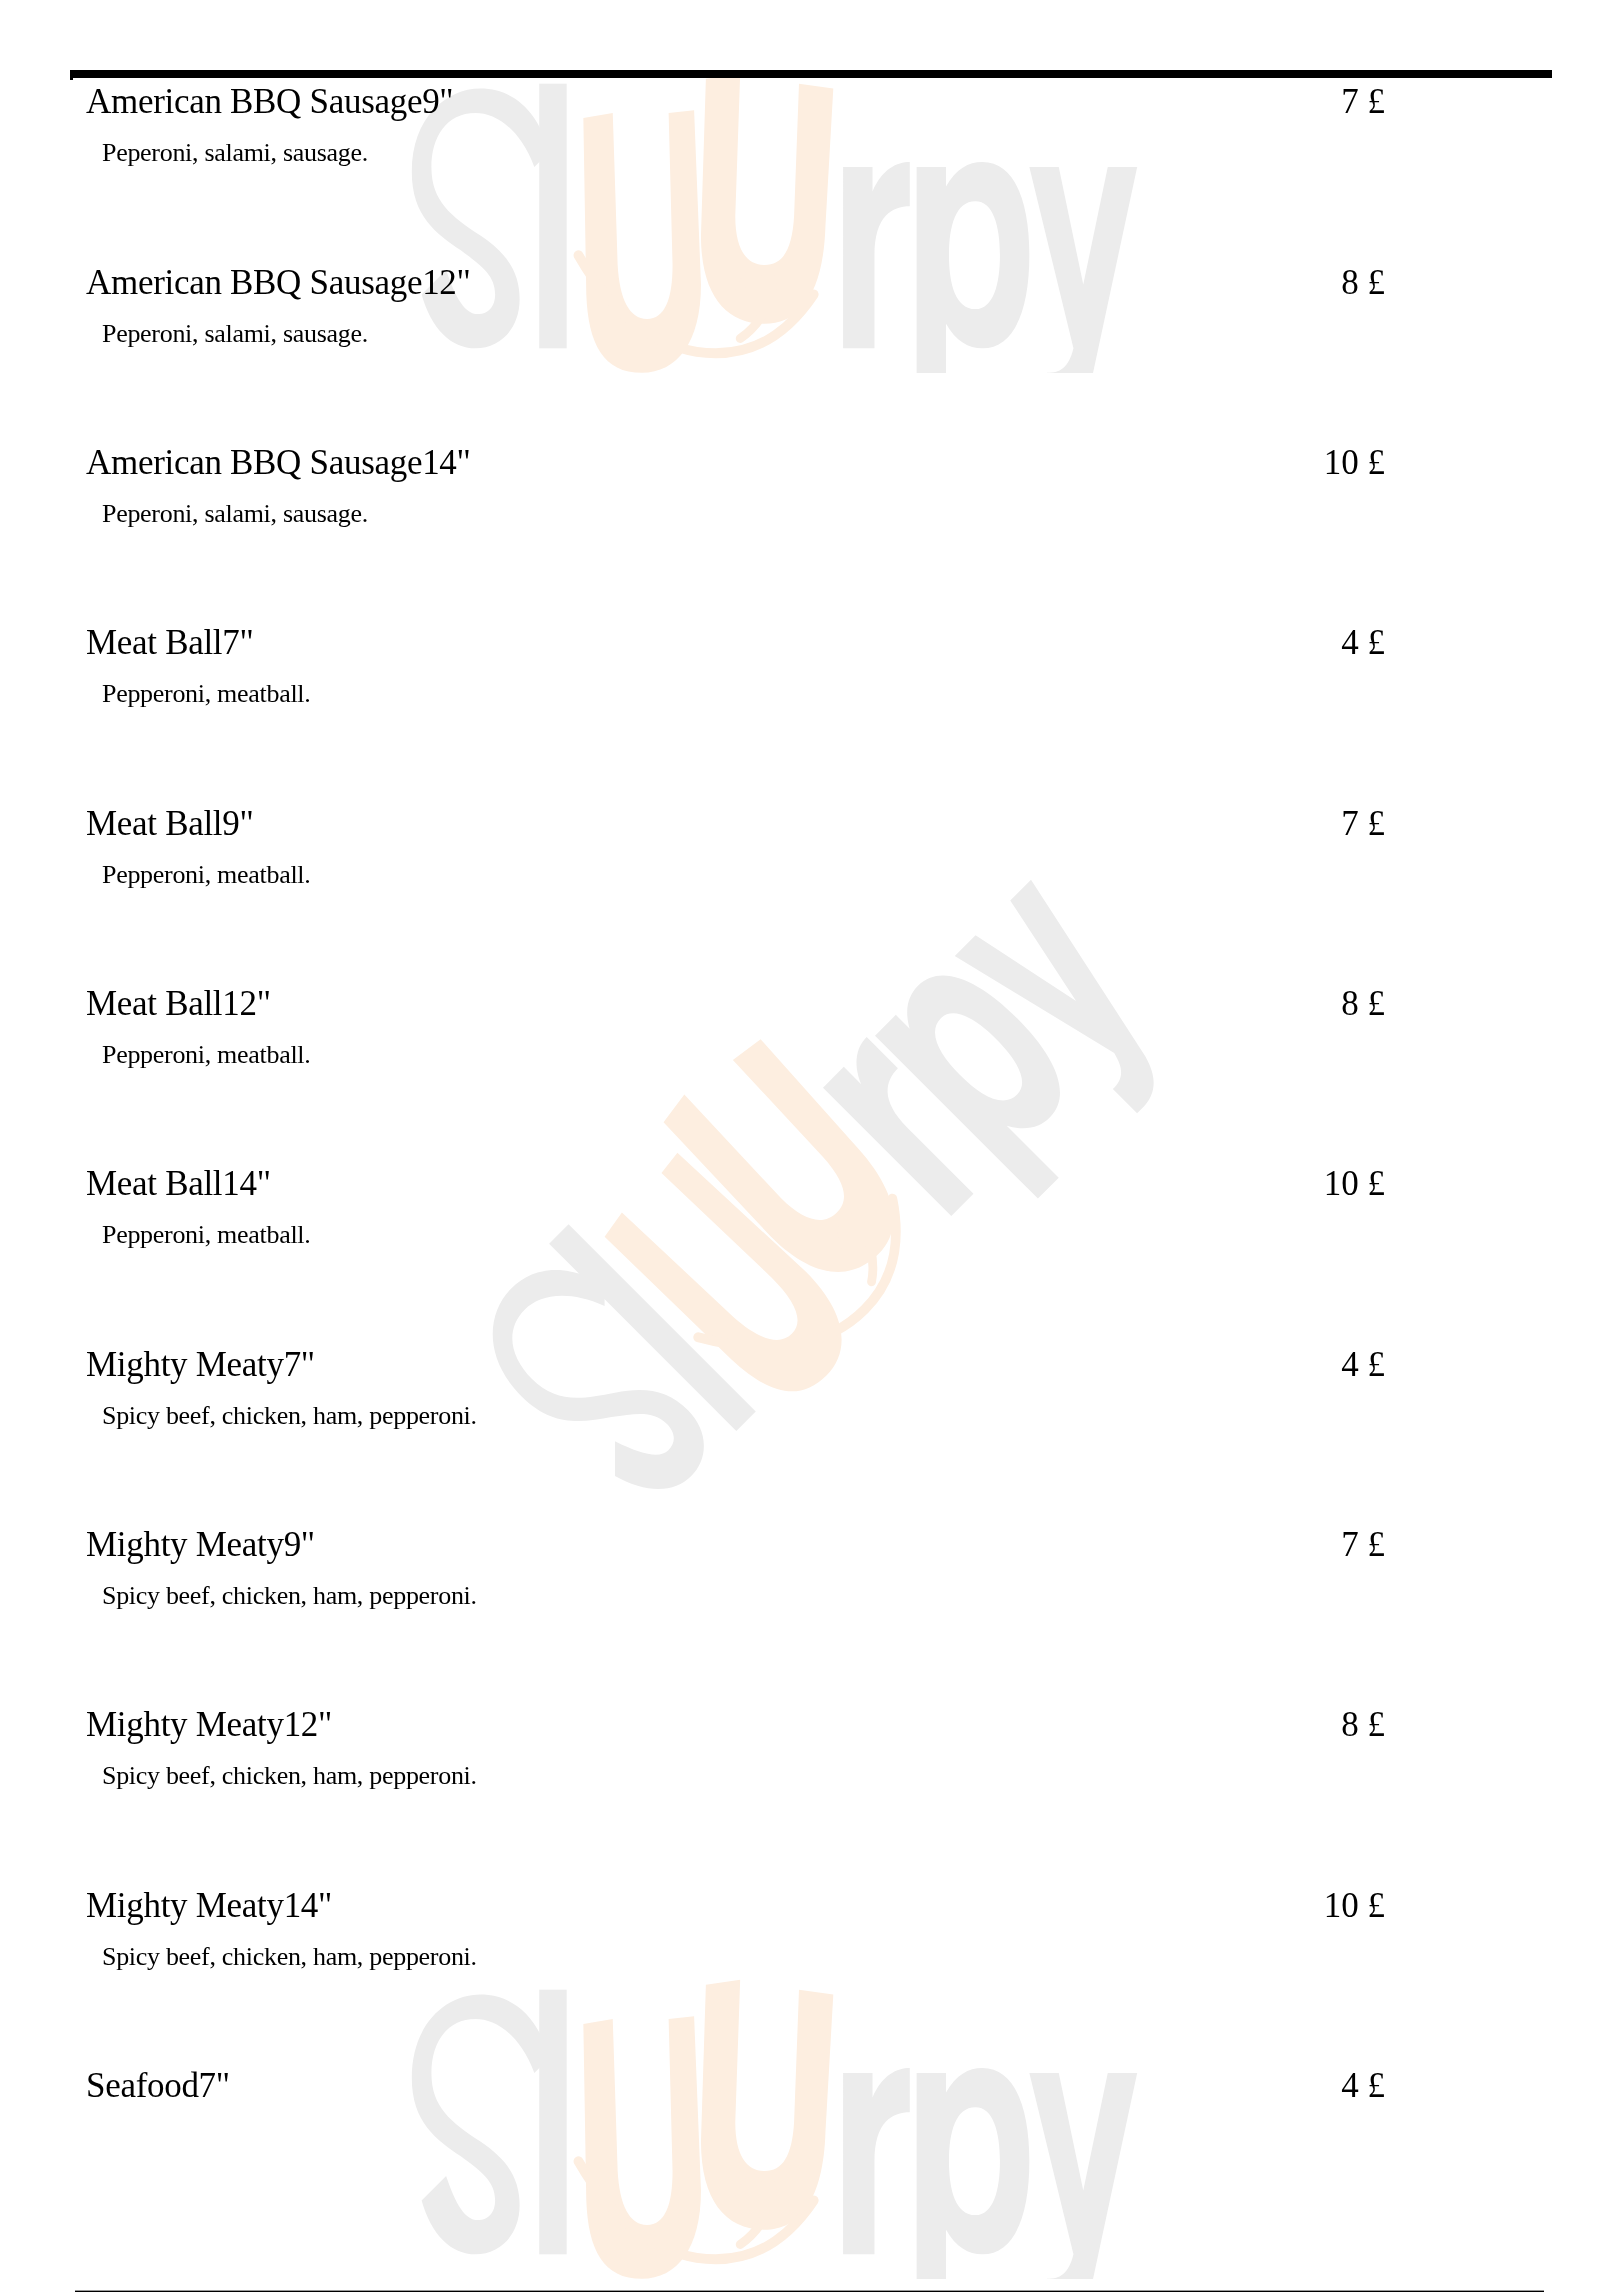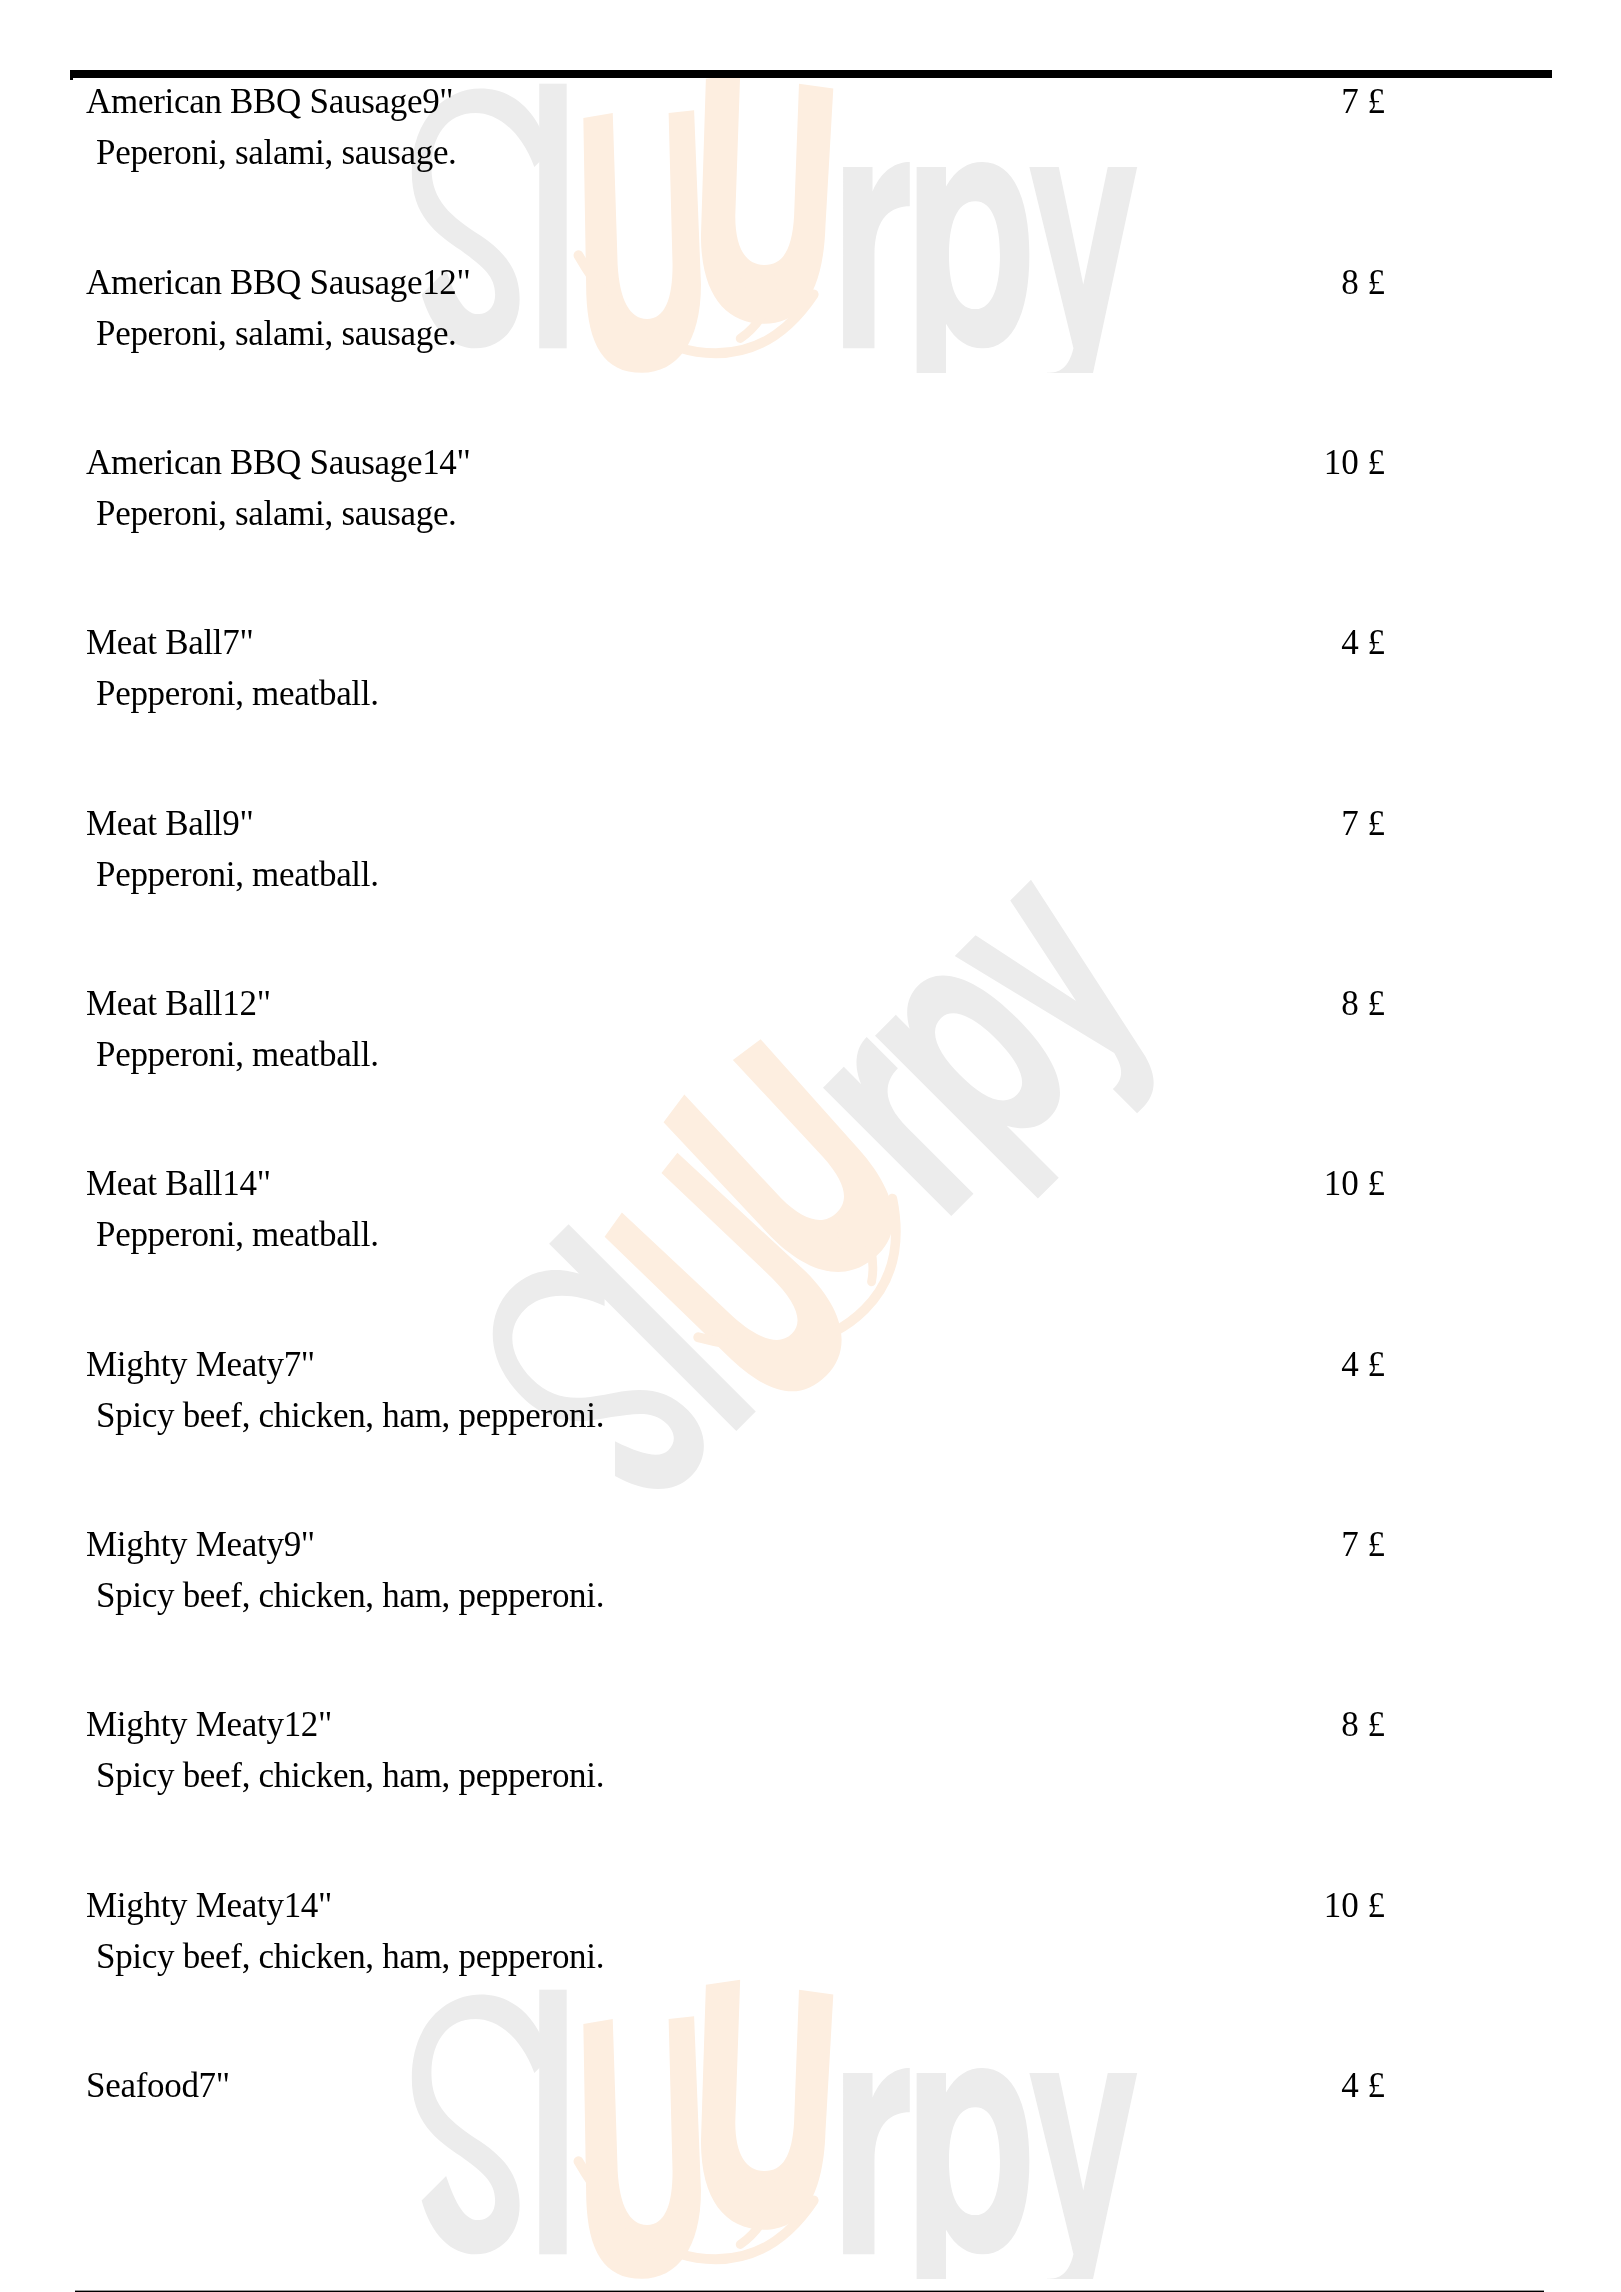--- a/index.html
+++ b/index.html
@@ -67,23 +67,23 @@
     position: absolute;
     left: 0;
     top: 0;
     font-size: 35px;
     line-height: 43px;
     white-space: nowrap;
     letter-spacing: -0.3px;
   }
   .item-desc {
     position: absolute;
-    left: 10px;
+    left: 16px;
     top: 51px;
-    font-size: 35px;
+    font-size: 26px;
     line-height: 43px;
     white-space: nowrap;
     letter-spacing: -0.3px;
   }
   .item-price {
     position: absolute;
     right: 0;
     top: 0;
     font-size: 35px;
     line-height: 43px;

